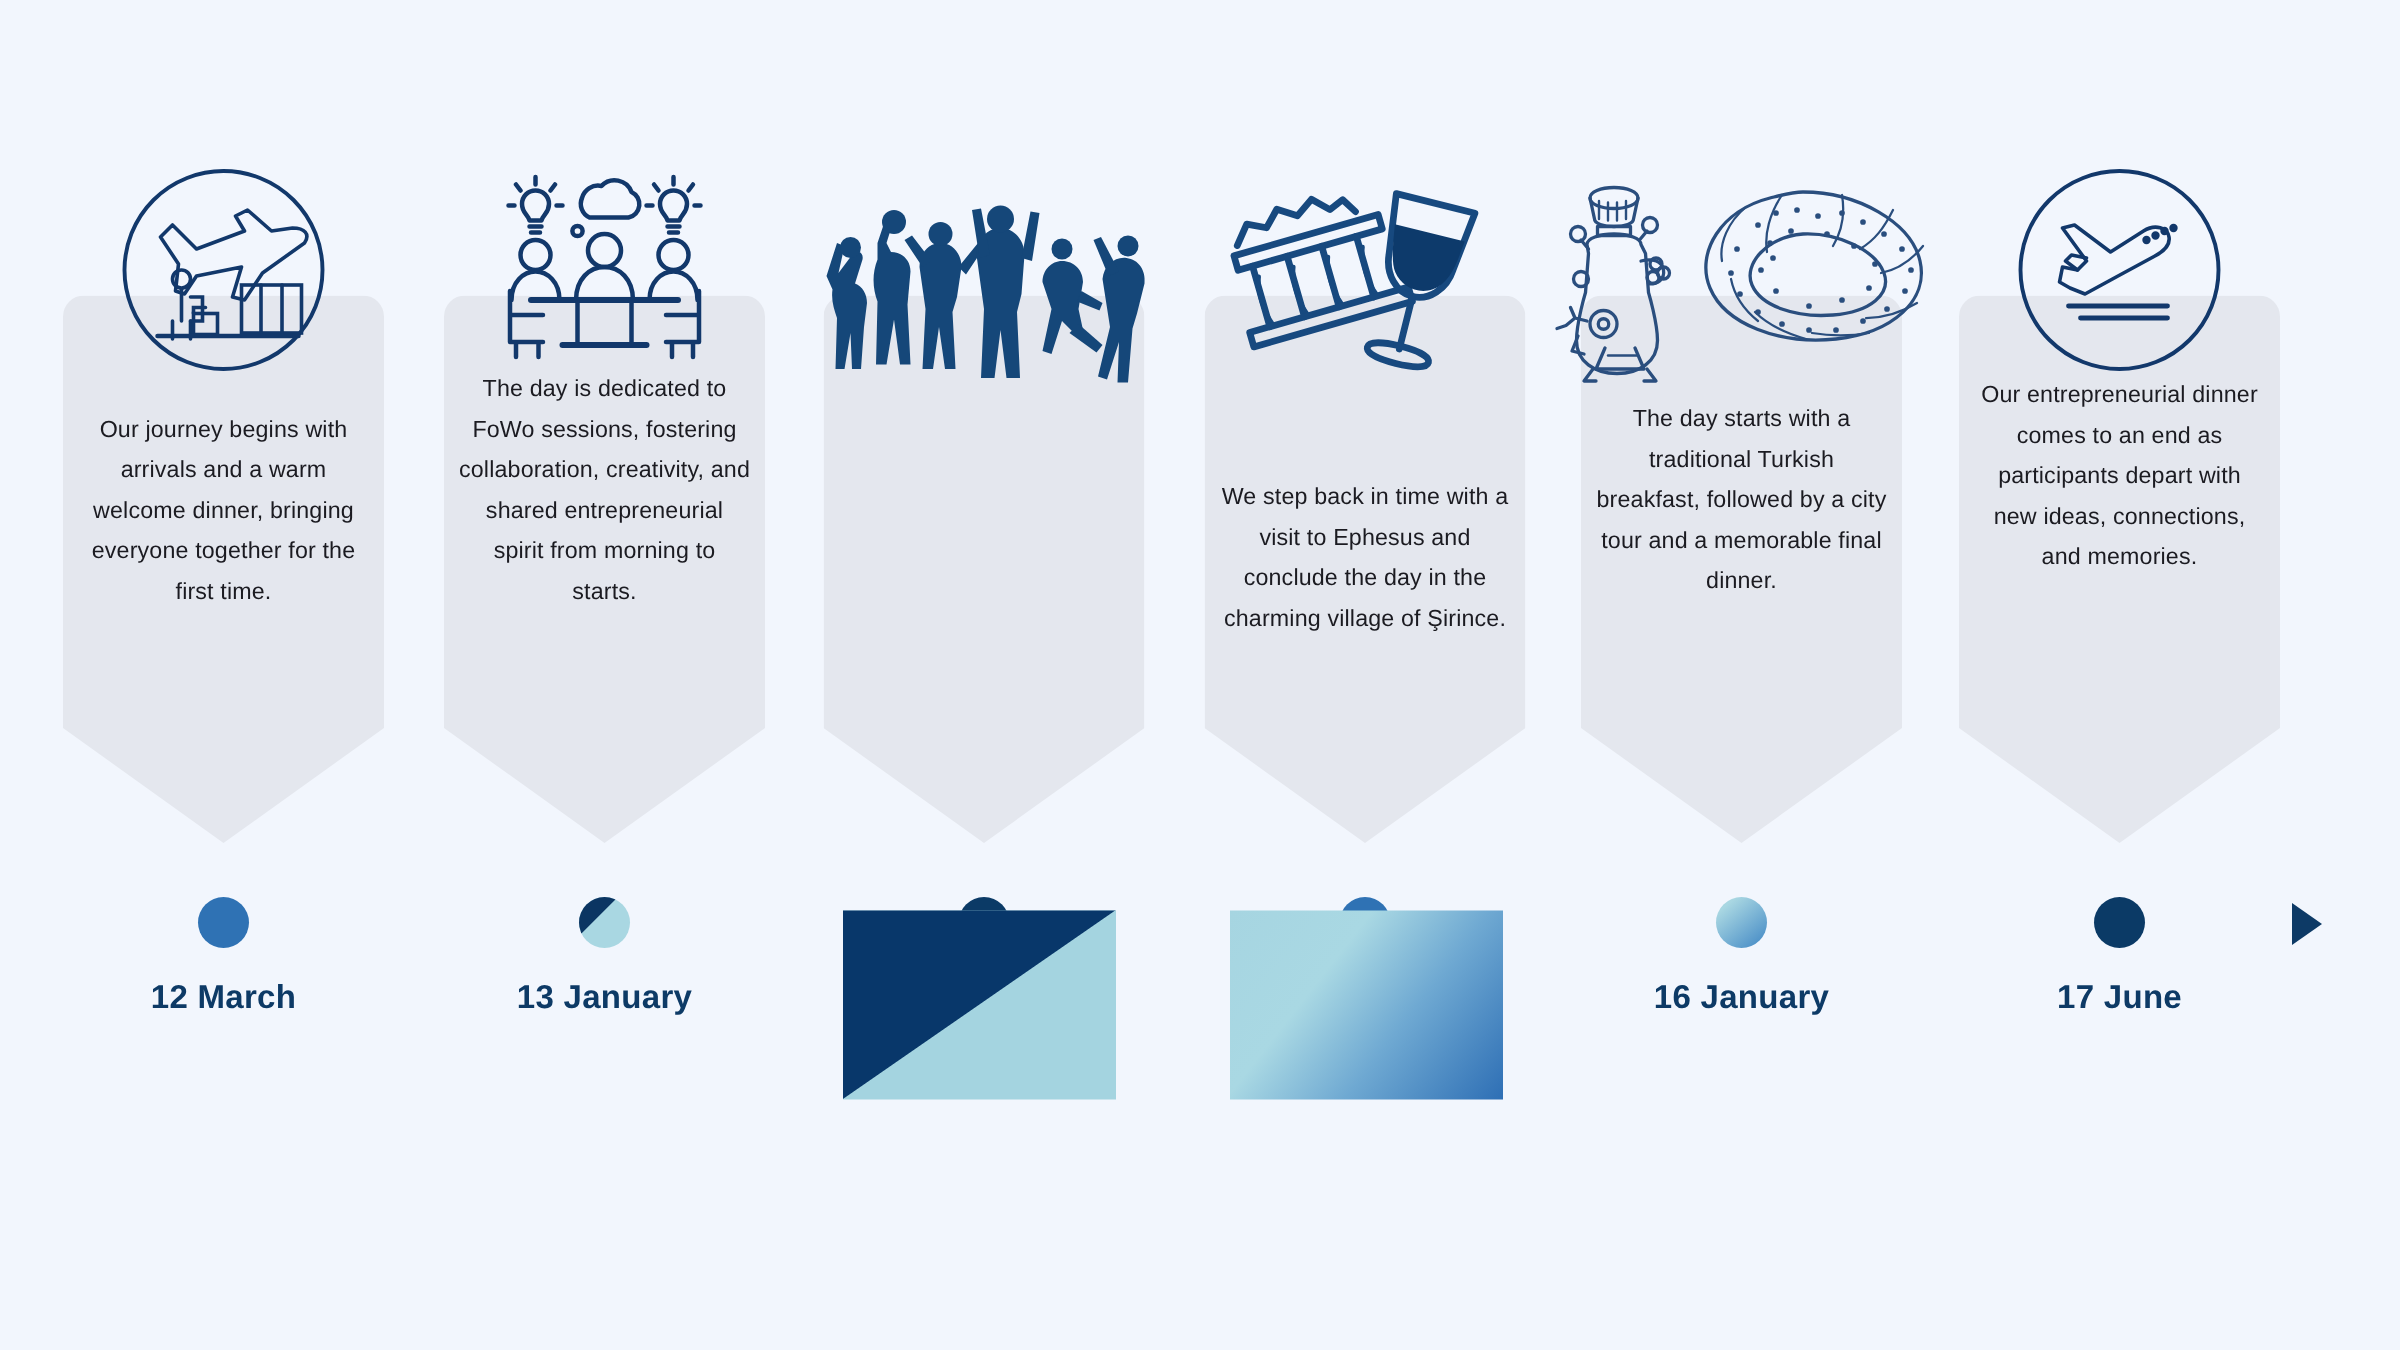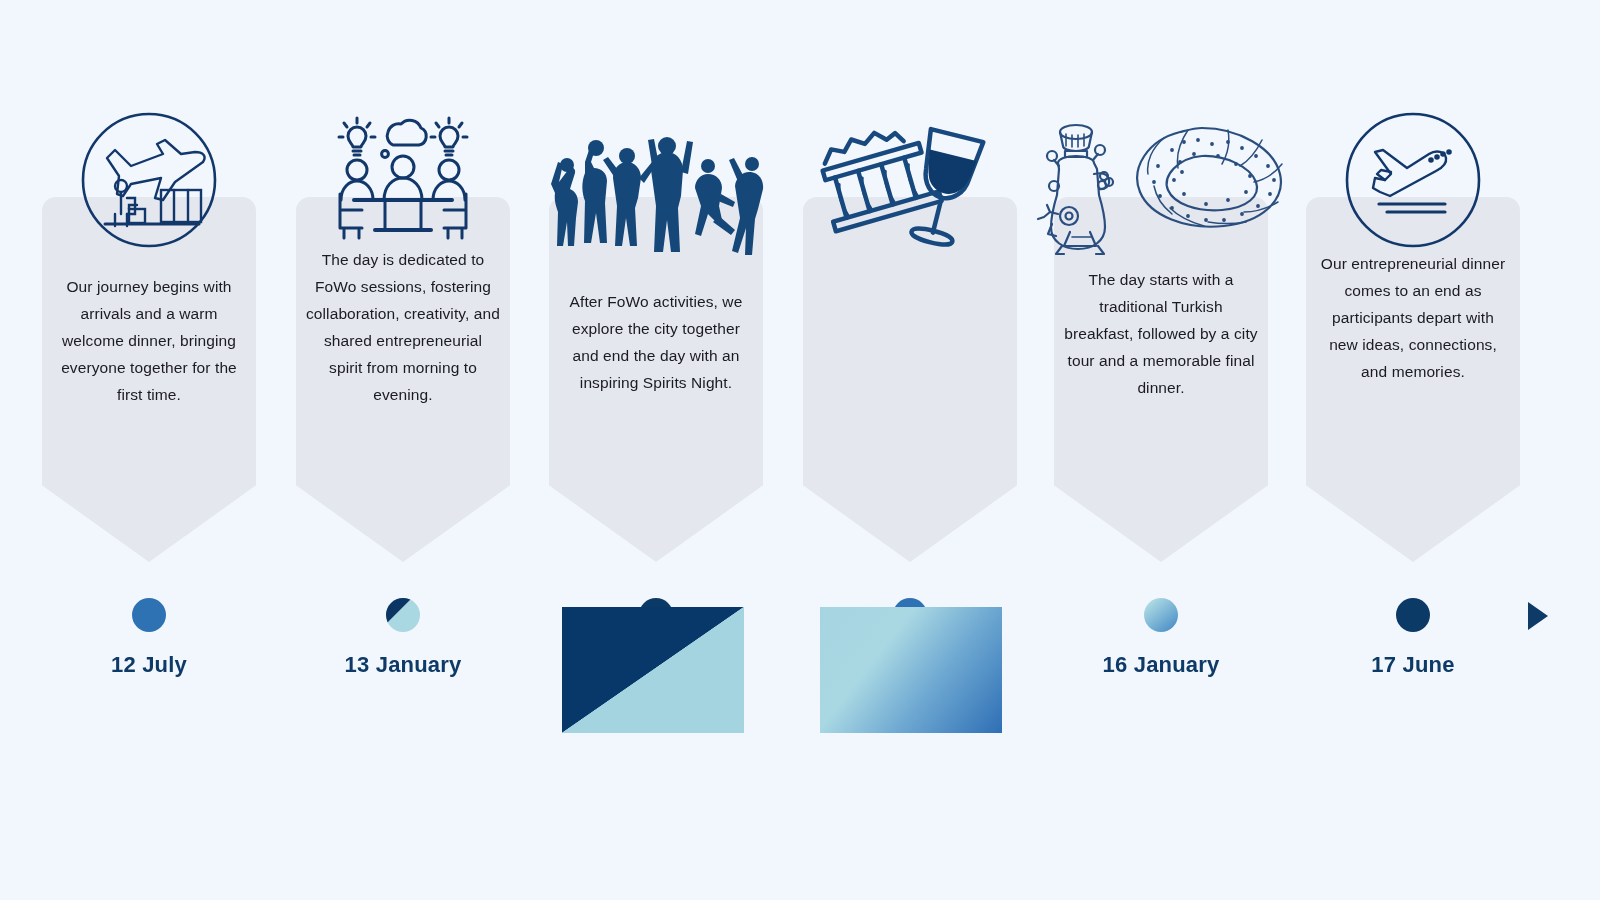--- a/index.html
+++ b/index.html
@@ -158,21 +158,21 @@
           <rect x="50" y="99" width="16" height="14"></rect>
           <path d="M50 99 L50 95 L58 95"></path>
           <rect x="82" y="80" width="40" height="32"></rect>
           <path d="M95 80 L95 112 M109 80 L109 112"></path>
           <path d="M26 114 L120 114" stroke-width="3"></path>
         </g>
       </svg>
     </div>
     <div class="card-text" style="top:173px;">Our journey begins with arrivals and a warm welcome dinner, bringing everyone together for the first time.</div>
     <div class="dot dot-solid-mid"></div>
-    <div class="date-label">12 July</div>
+    <div class="date-label">12 March</div>
   </div>
 
   <div class="day-col" style="left:296px;">
     <div class="card"></div>
     <div class="icon-wrap">
       <svg width="150" height="140" viewBox="0 0 150 140" fill="none" stroke="#12386b" stroke-width="3" stroke-linecap="round" stroke-linejoin="round">
 
         <g>
             <path d="M20 26 a9 9 0 0 1 18 0 c0 6 -4 7 -5 11 h-8 c-1 -4 -5 -5 -5 -11z"></path>
             <path d="M25 41 h8 M26 45 h6"></path>
@@ -197,21 +197,21 @@
         <path d="M105 90 c0 -12 8 -19 16 -19 c8 0 16 7 16 19"></path>
 
         <path d="M26 90 h98" stroke-width="4"></path>
         <path d="M57 92 v28 M93 92 v28"></path>
         <path d="M47 120 h56" stroke-width="4"></path>
 
         <path d="M12 84 v34 M12 118 h22 M16 118 v10 M31 118 v10 M12 100 h22"></path>
         <path d="M138 84 v34 M116 118 h22 M120 118 v10 M134 118 v10 M116 100 h22"></path>
       </svg>
     </div>
-    <div class="card-text" style="top:146px;">The day is dedicated to FoWo sessions, fostering collaboration, creativity, and shared entrepreneurial spirit from morning to evening.</div>
+    <div class="card-text" style="top:146px;">The day is dedicated to FoWo sessions, fostering collaboration, creativity, and shared entrepreneurial spirit from morning to starts.</div>
     <div class="dot dot-split"></div>
     <div class="date-label">13 January</div>
   </div>
 
   <div class="day-col" style="left:549px;">
     <div class="card"></div>
     <div class="icon-wrap" style="height:160px;">
       <svg width="218" height="128" viewBox="0 0 218 128" fill="#154779" stroke="none">
 
         <path d="M4 52 l7 -22 l5 2 l-4 18 l9 -12 c3 -4 8 -2 7 3 l-5 16 c5 2 8 7 8 13 l-2 16 l-2 28 l-6 0 l-1 -24 l-4 24 l-6 0 l1 -34 c-2 -6 -4 -12 -3 -19z"></path>
@@ -231,21 +231,20 @@
         <path d="M148 56 c0 -8 6 -14 13 -14 c8 0 14 6 14 14 l-3 18 l3 14 l-4 4 l-10 -10 l-7 22 l-6 -2 l6 -28z"></path>
         <circle cx="161" cy="34" r="7"></circle>
         <path d="M174 62 l14 8 l-2 5 l-15 -6z"></path>
         <path d="M172 84 l16 14 l-4 5 l-18 -13z"></path>
 
         <path d="M188 54 c1 -9 8 -15 16 -14 c8 1 13 8 12 17 l-5 20 l-3 10 l-3 36 l-7 0 l1 -27 l-8 25 l-6 -2 l8 -33z"></path>
         <circle cx="205" cy="32" r="7"></circle>
         <path d="M192 52 l-10 -24 l5 -2 l12 23z"></path>
       </svg>
     </div>
-    <div class="card-text" style="top:188px;">After FoWo activities, we explore the city together and end the day with an inspiring Spirits Night.</div>
     <div class="dot dot-solid-dark"></div>
     <div class="date-label">14 July</div>
   </div>
 
   <div class="day-col" style="left:803px;">
     <div class="card"></div>
     <div class="icon-wrap">
       <svg width="190" height="140" viewBox="0 0 190 140" fill="none" stroke="#17497f" stroke-width="4.5" stroke-linejoin="round" stroke-linecap="round">
 
         <g transform="rotate(-16 85 80)">
@@ -257,20 +256,21 @@
         </g>
 
         <g transform="rotate(14 130 70)">
           <path d="M104 24 h54 l-5 40 c-1 14 -11 24 -22 24 c-11 0 -21 -10 -22 -24z"></path>
           <path d="M131 88 v36"></path>
           <path d="M110 128 c0 -4 9 -6 21 -6 c12 0 21 2 21 6 c0 4 -9 6 -21 6 c-12 0 -21 -2 -21 -6z"></path>
           <path d="M108 44 c2 14 4 26 8 31 c6 8 18 11 27 5 c8 -5 11 -16 12 -28 l1 -8z" fill="#0d3a6b" stroke="none"></path>
         </g>
       </svg>
     </div>
+    <div class="card-text" style="top:218px;">We step back in time with a visit to Ephesus and conclude the day in the charming village of Şirince.</div>
     <div class="dot dot-solid-mid"></div>
     <div class="date-label">15 July</div>
   </div>
 
   <div class="day-col" style="left:1054px;">
     <div class="card"></div>
     <div class="icon-wrap" style="height:158px;">
       <svg width="250" height="152" viewBox="0 0 250 152" fill="none" stroke="#2a4e7e" stroke-width="2.2" stroke-linejoin="round" stroke-linecap="round">
 
         <g>

